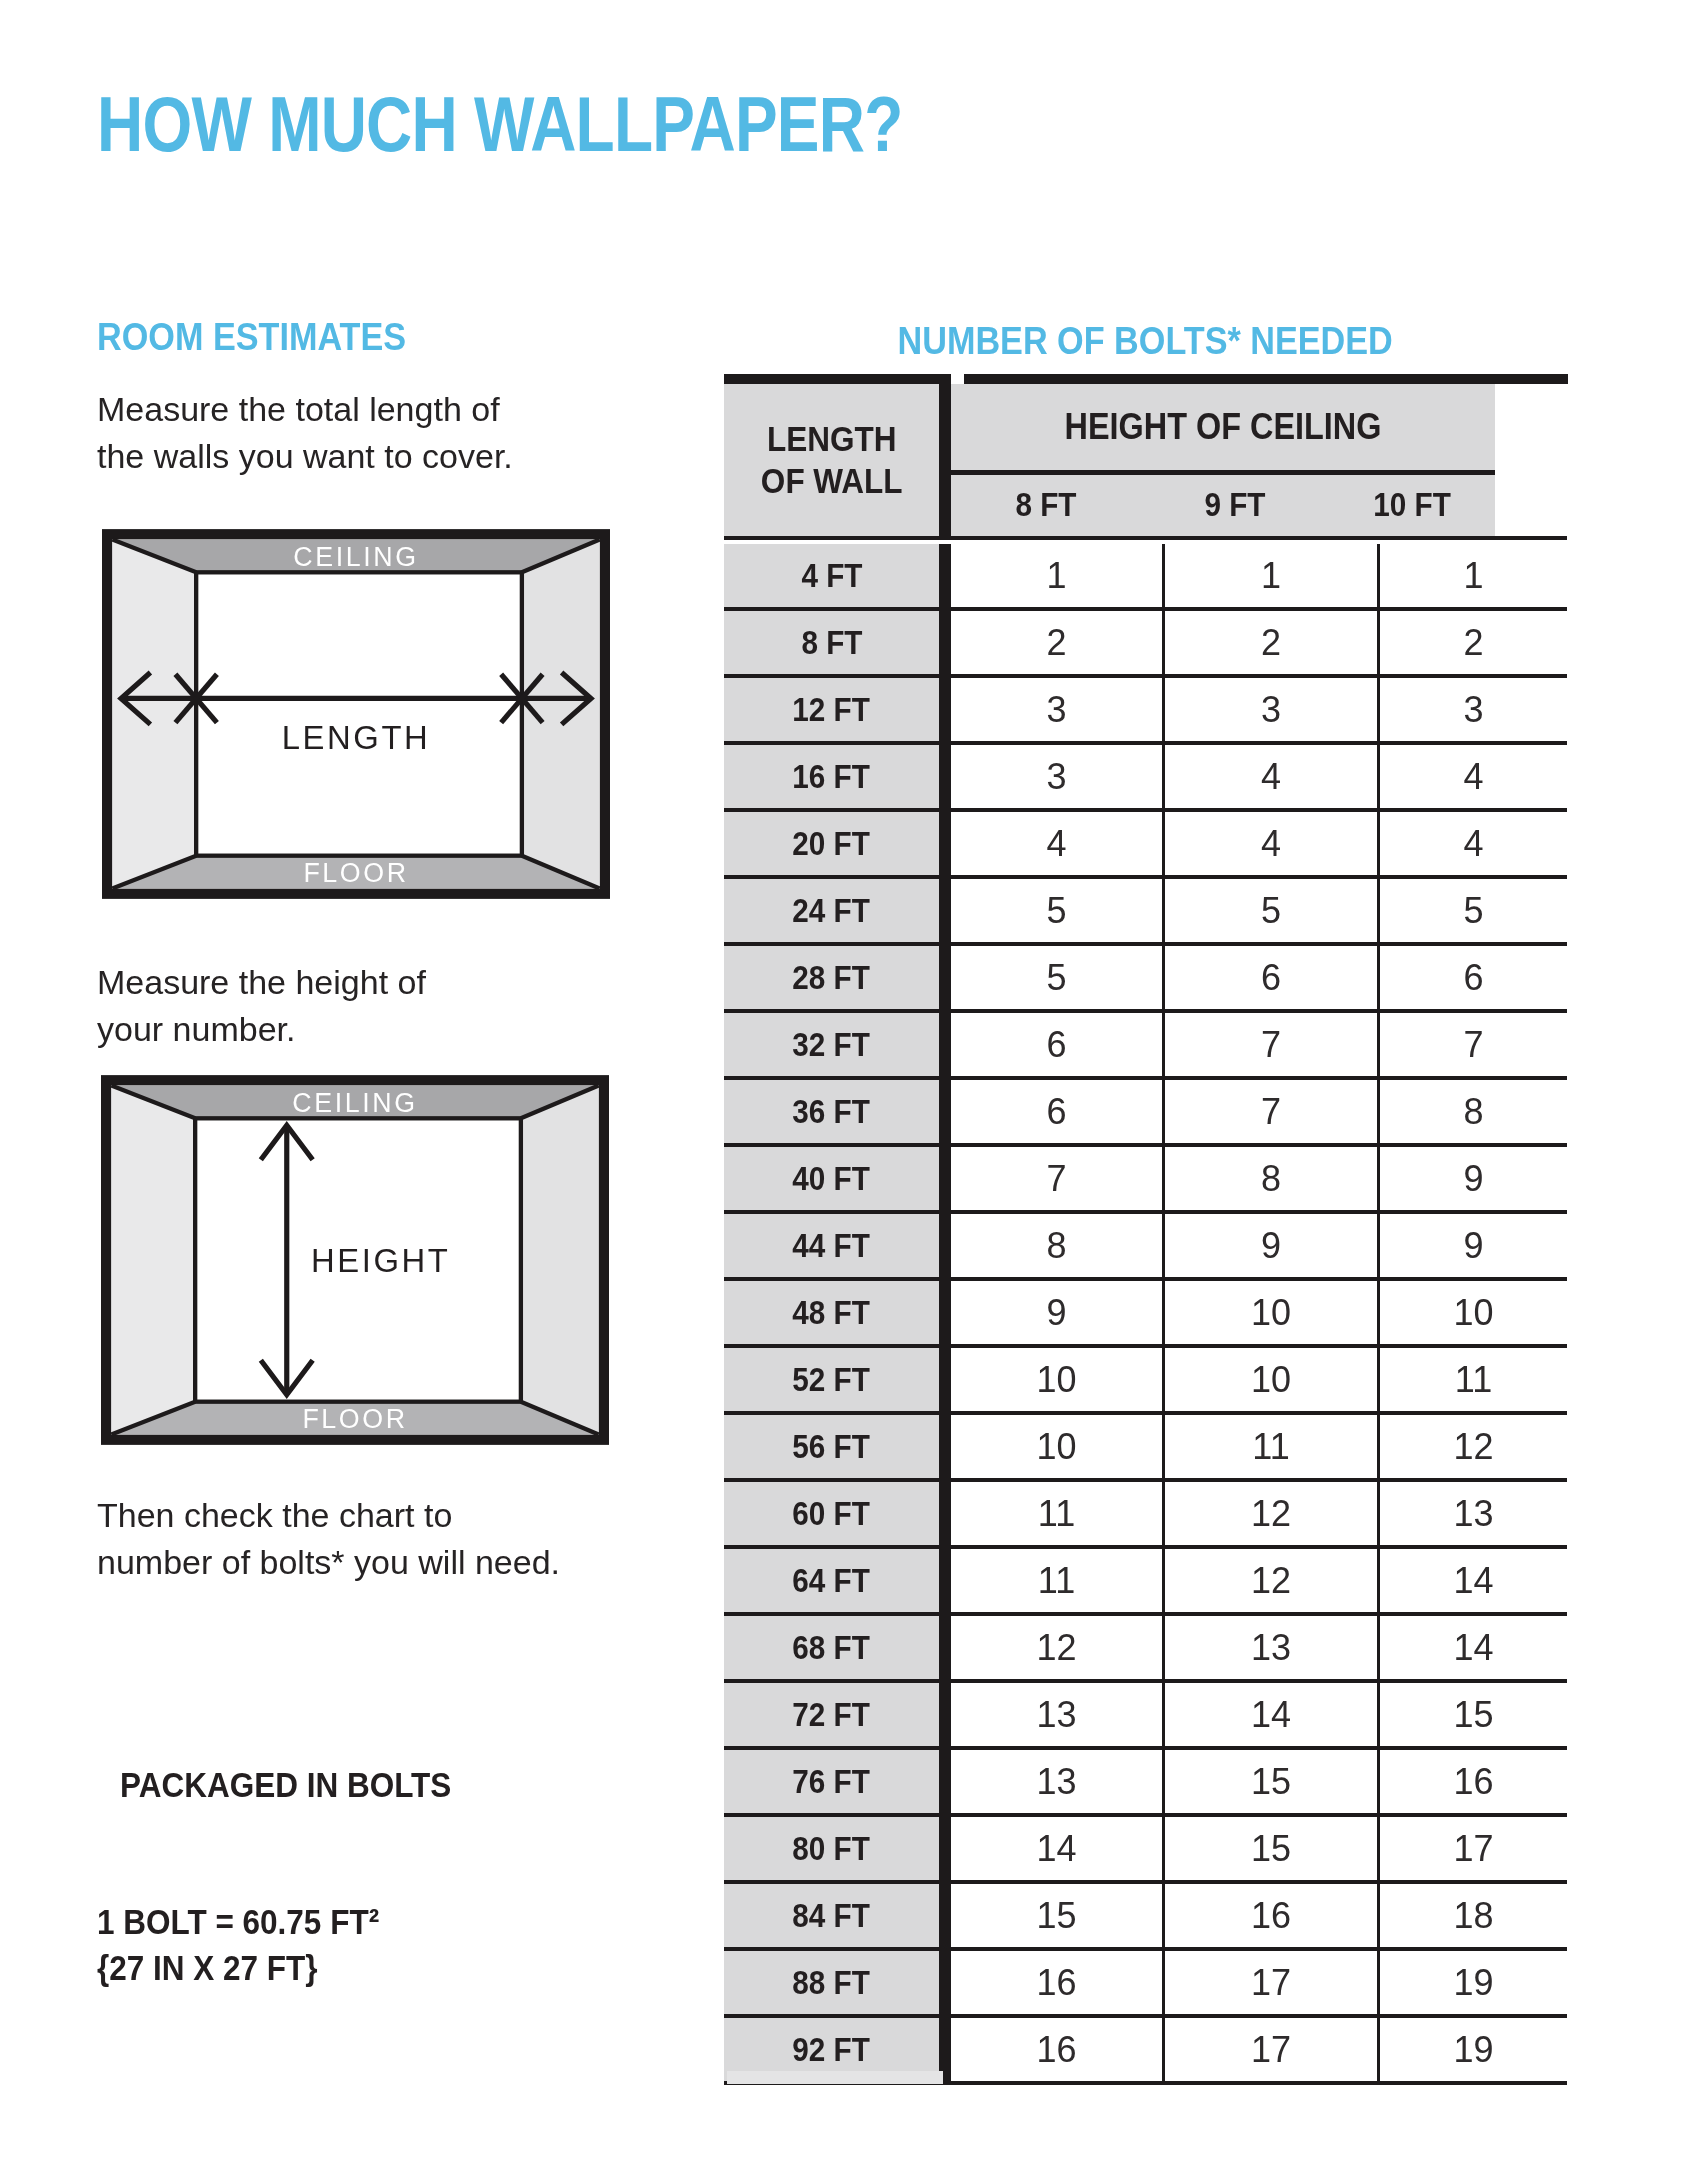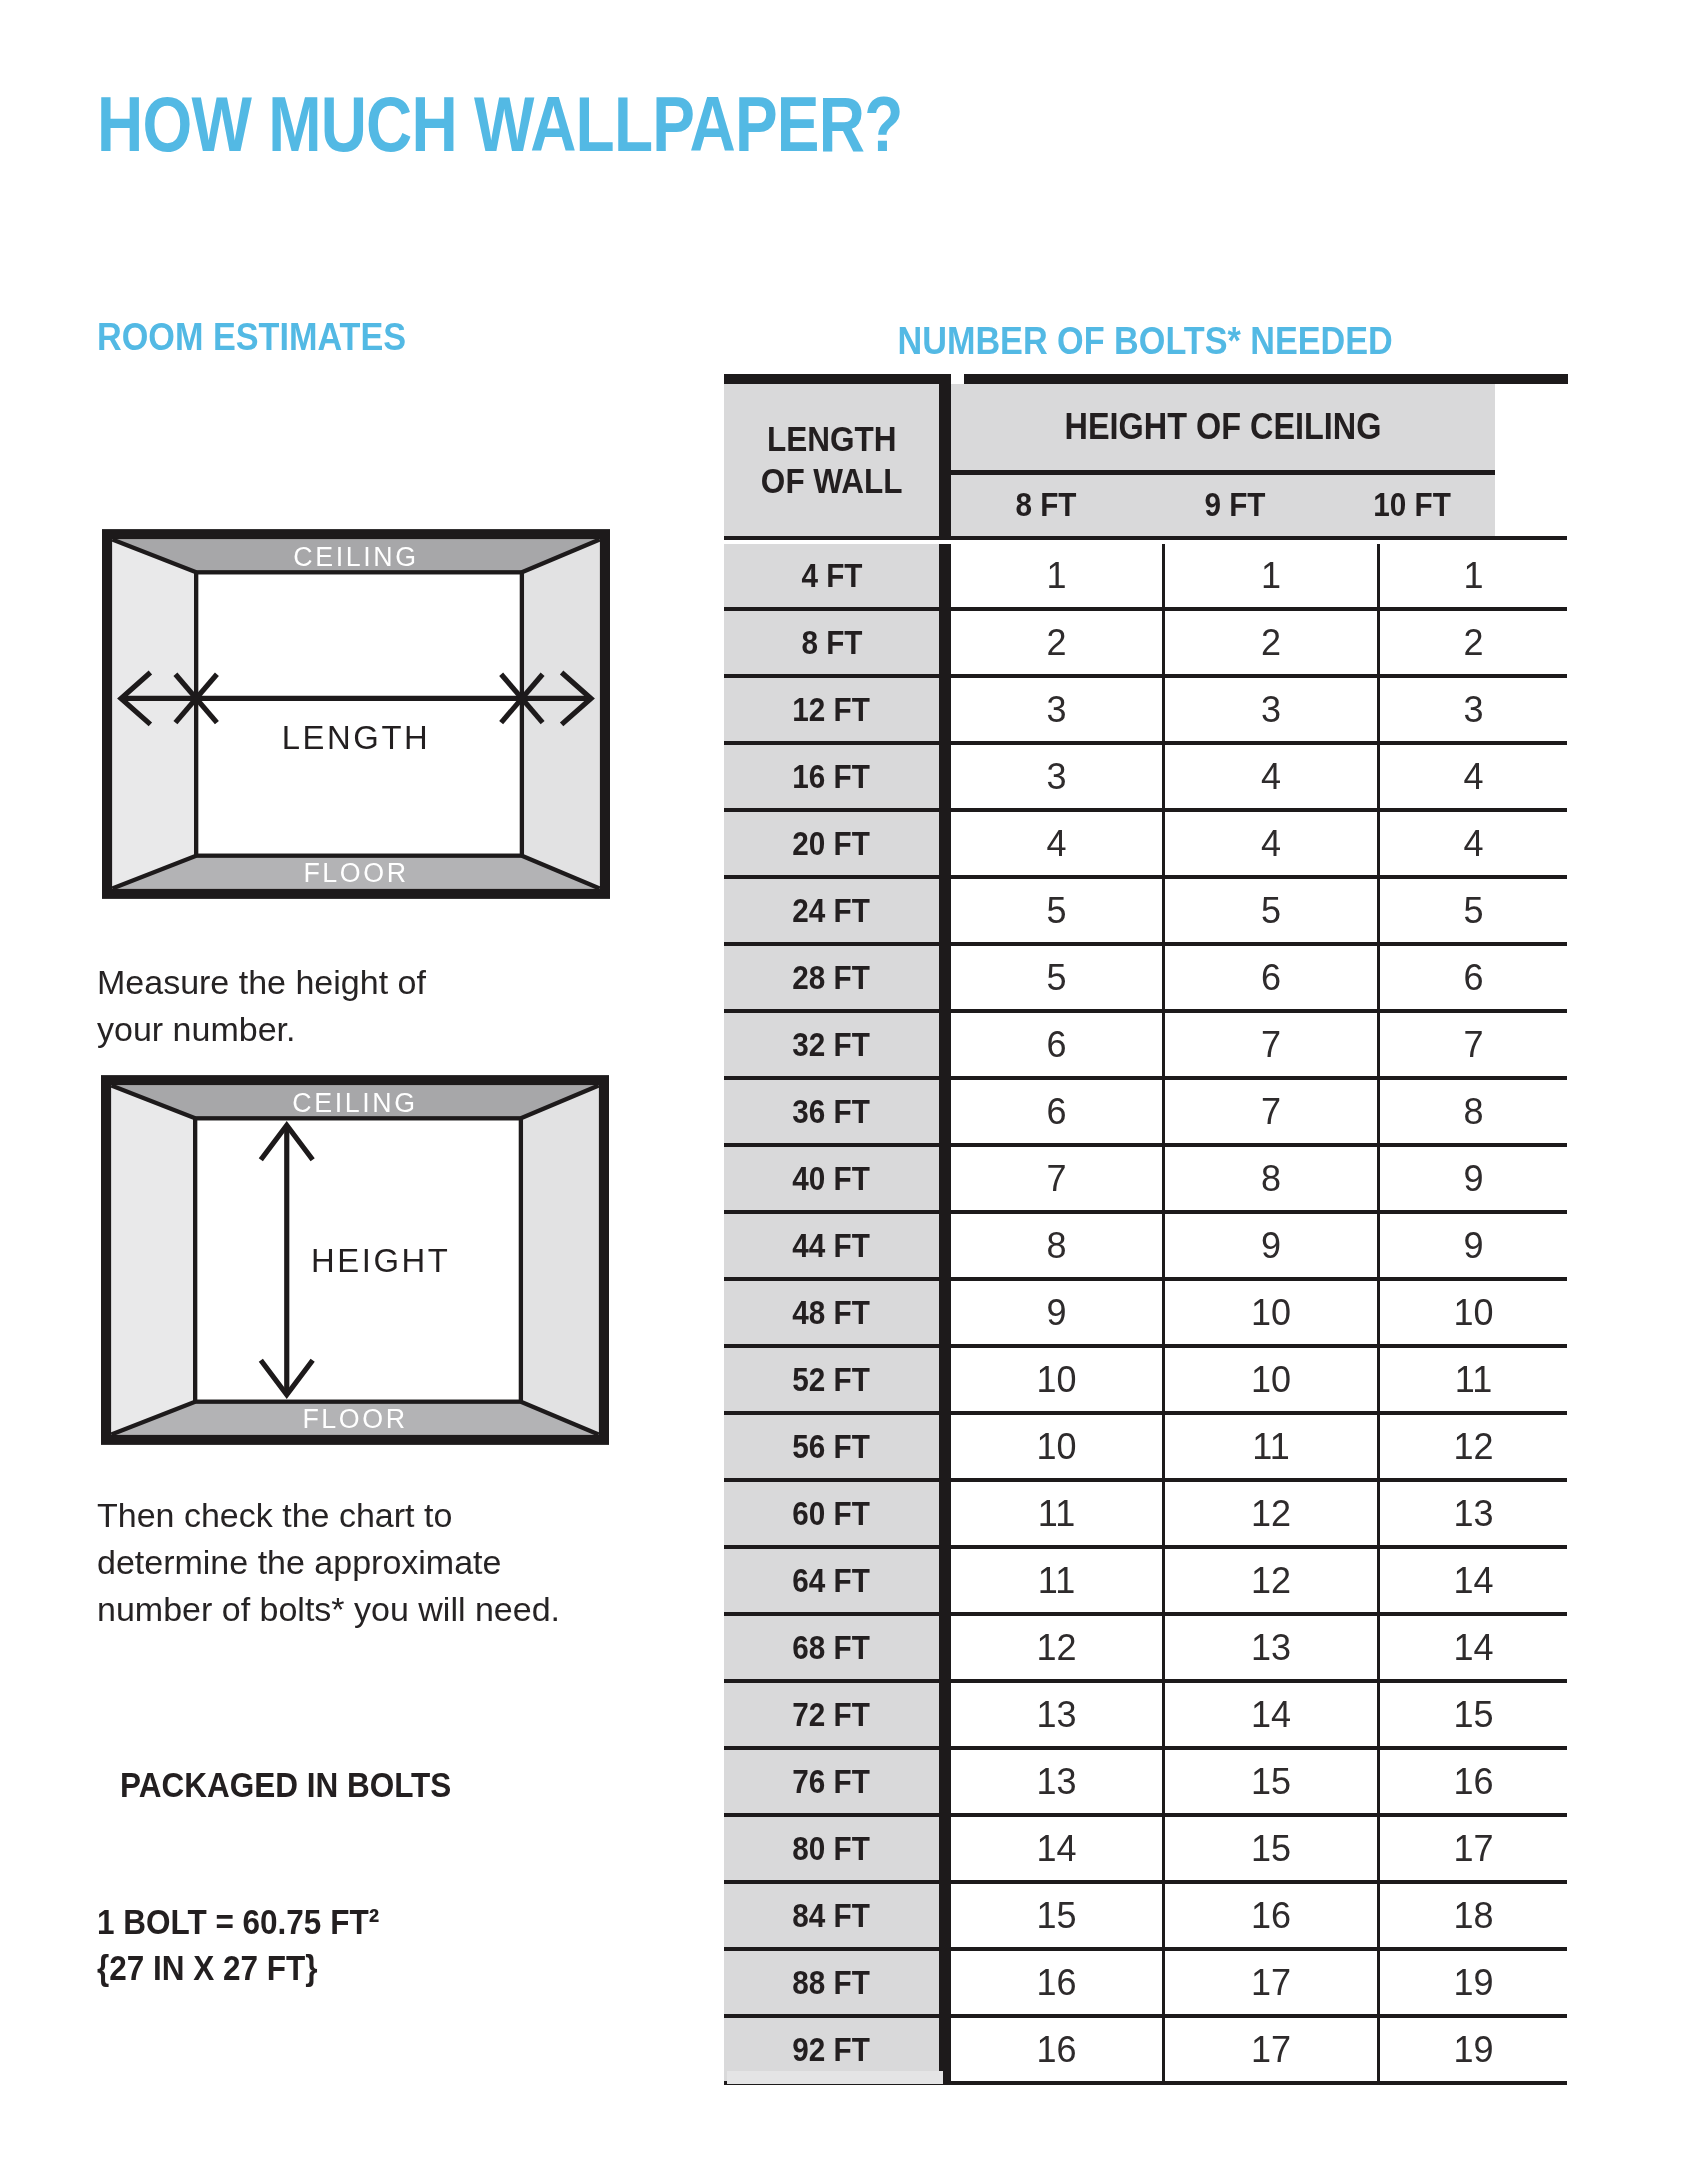--- a/index.html
+++ b/index.html
@@ -70,20 +70,24 @@
 <body>
 
 <div class="page">
 
   <div class="abs title">HOW MUCH WALLPAPER?</div>
 
   <div class="abs blue-head left-head">
     <span class="cond-left">ROOM ESTIMATES</span>
   </div>
 
+  <div class="abs para p1">
+    <div>Measure the total length of</div>
+    <div>the walls you want to cover.</div>
+  </div>
 
   <svg class="abs" style="left:102px; top:529px;" width="508" height="370" viewBox="0 0 588 428">
     <rect x="6" y="6" width="576" height="416" fill="#ffffff" stroke="#1d1a1b" stroke-width="12"></rect>
     <polygon points="12,12 576,12 486,50 109,50" fill="#a7a7a9"></polygon>
     <polygon points="109,378 486,378 576,416 12,416" fill="#b3b3b5"></polygon>
     <polygon points="12,12 109,50 109,378 12,416" fill="#e9e9ea"></polygon>
     <polygon points="486,50 576,12 576,416 486,378" fill="#e2e2e3"></polygon>
     <g stroke="#1d1a1b" stroke-width="5">
       <line x1="12" y1="12" x2="109" y2="50"></line>
       <line x1="576" y1="12" x2="486" y2="50"></line>
@@ -128,21 +132,20 @@
     <g stroke="#1d1a1b" stroke-width="6" fill="none">
       <line x1="215" y1="58" x2="215" y2="370"></line>
       <polyline points="185,98 215,58 245,98"></polyline>
       <polyline points="185,330 215,370 245,330"></polyline>
     </g>
     <text x="243" y="228" text-anchor="start" font-size="38" letter-spacing="3" fill="#231f20">HEIGHT</text>
   </svg>
 
   <div class="abs para p3">
     <div>Then check the chart to</div>
-    <div>determine the approximate</div>
     <div>number of bolts* you will need.</div>
   </div>
 
   <div class="abs footnote">
     <div class="l2"><span class="cond-left">PACKAGED IN BOLTS</span></div>
   </div>
 
   <div class="abs boltinfo">
     <div><span class="cond-left">1 BOLT = 60.75 FT²</span></div>
     <div><span class="cond-left">{27 IN X 27 FT}</span></div>

